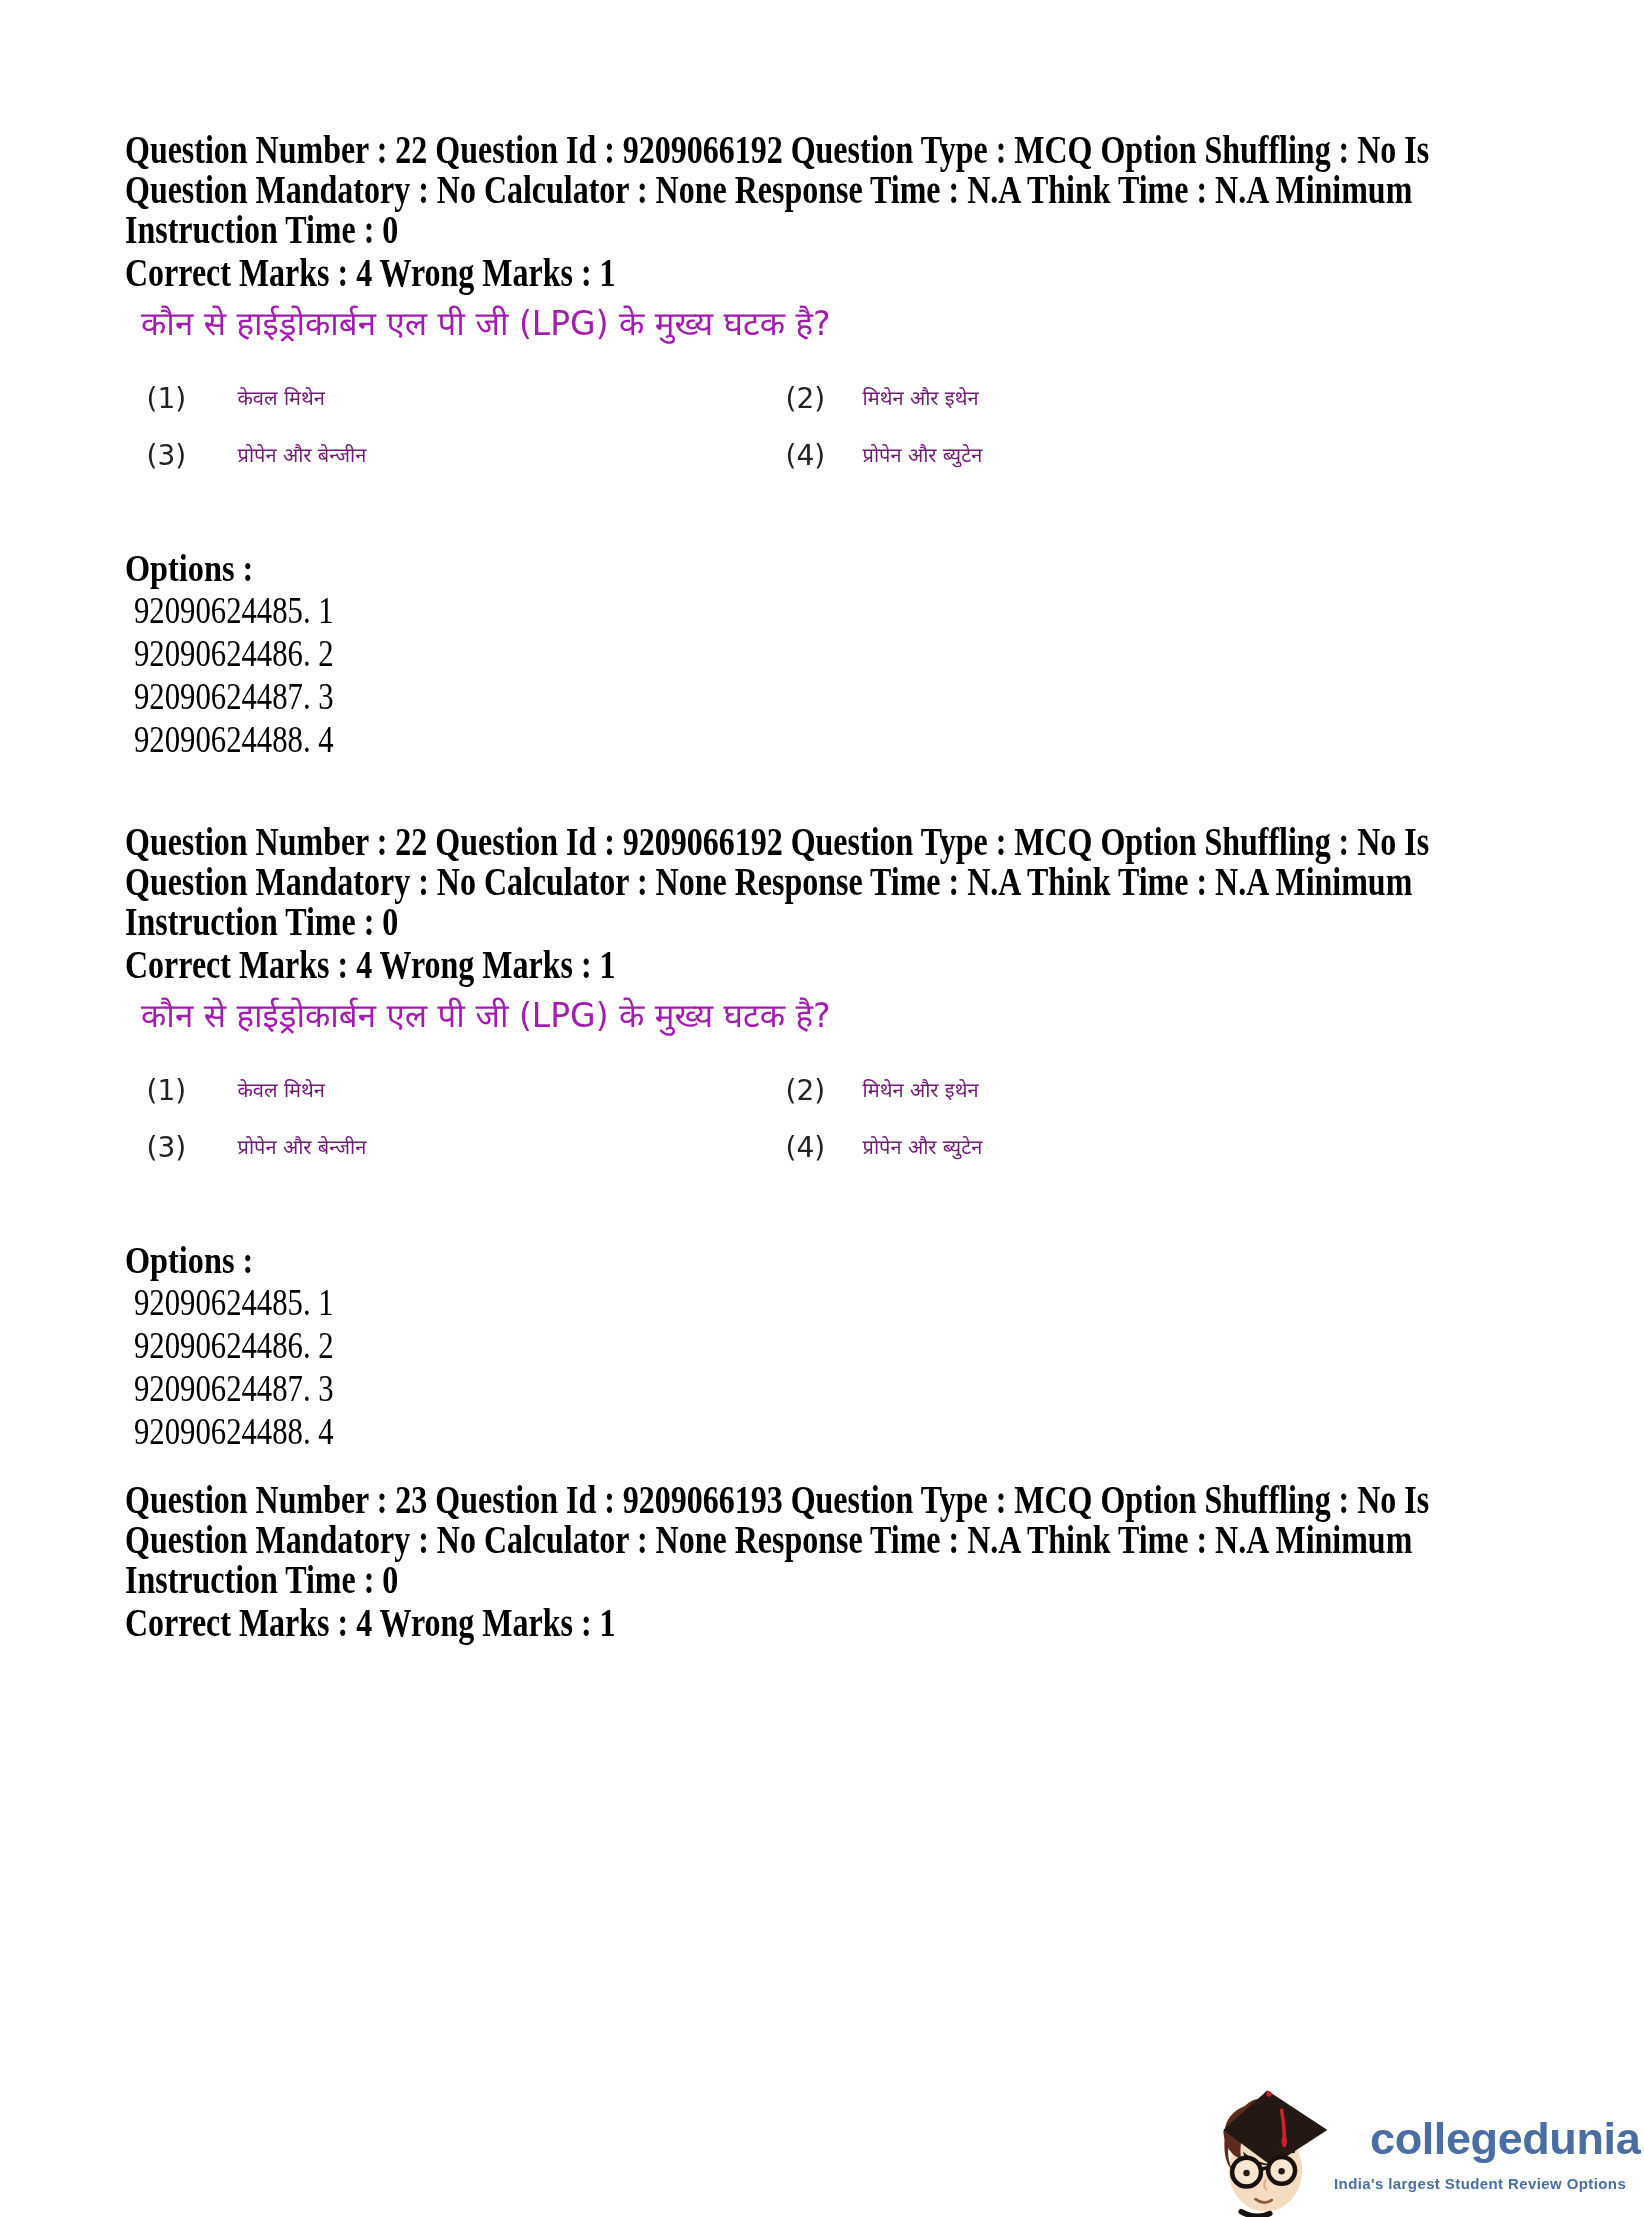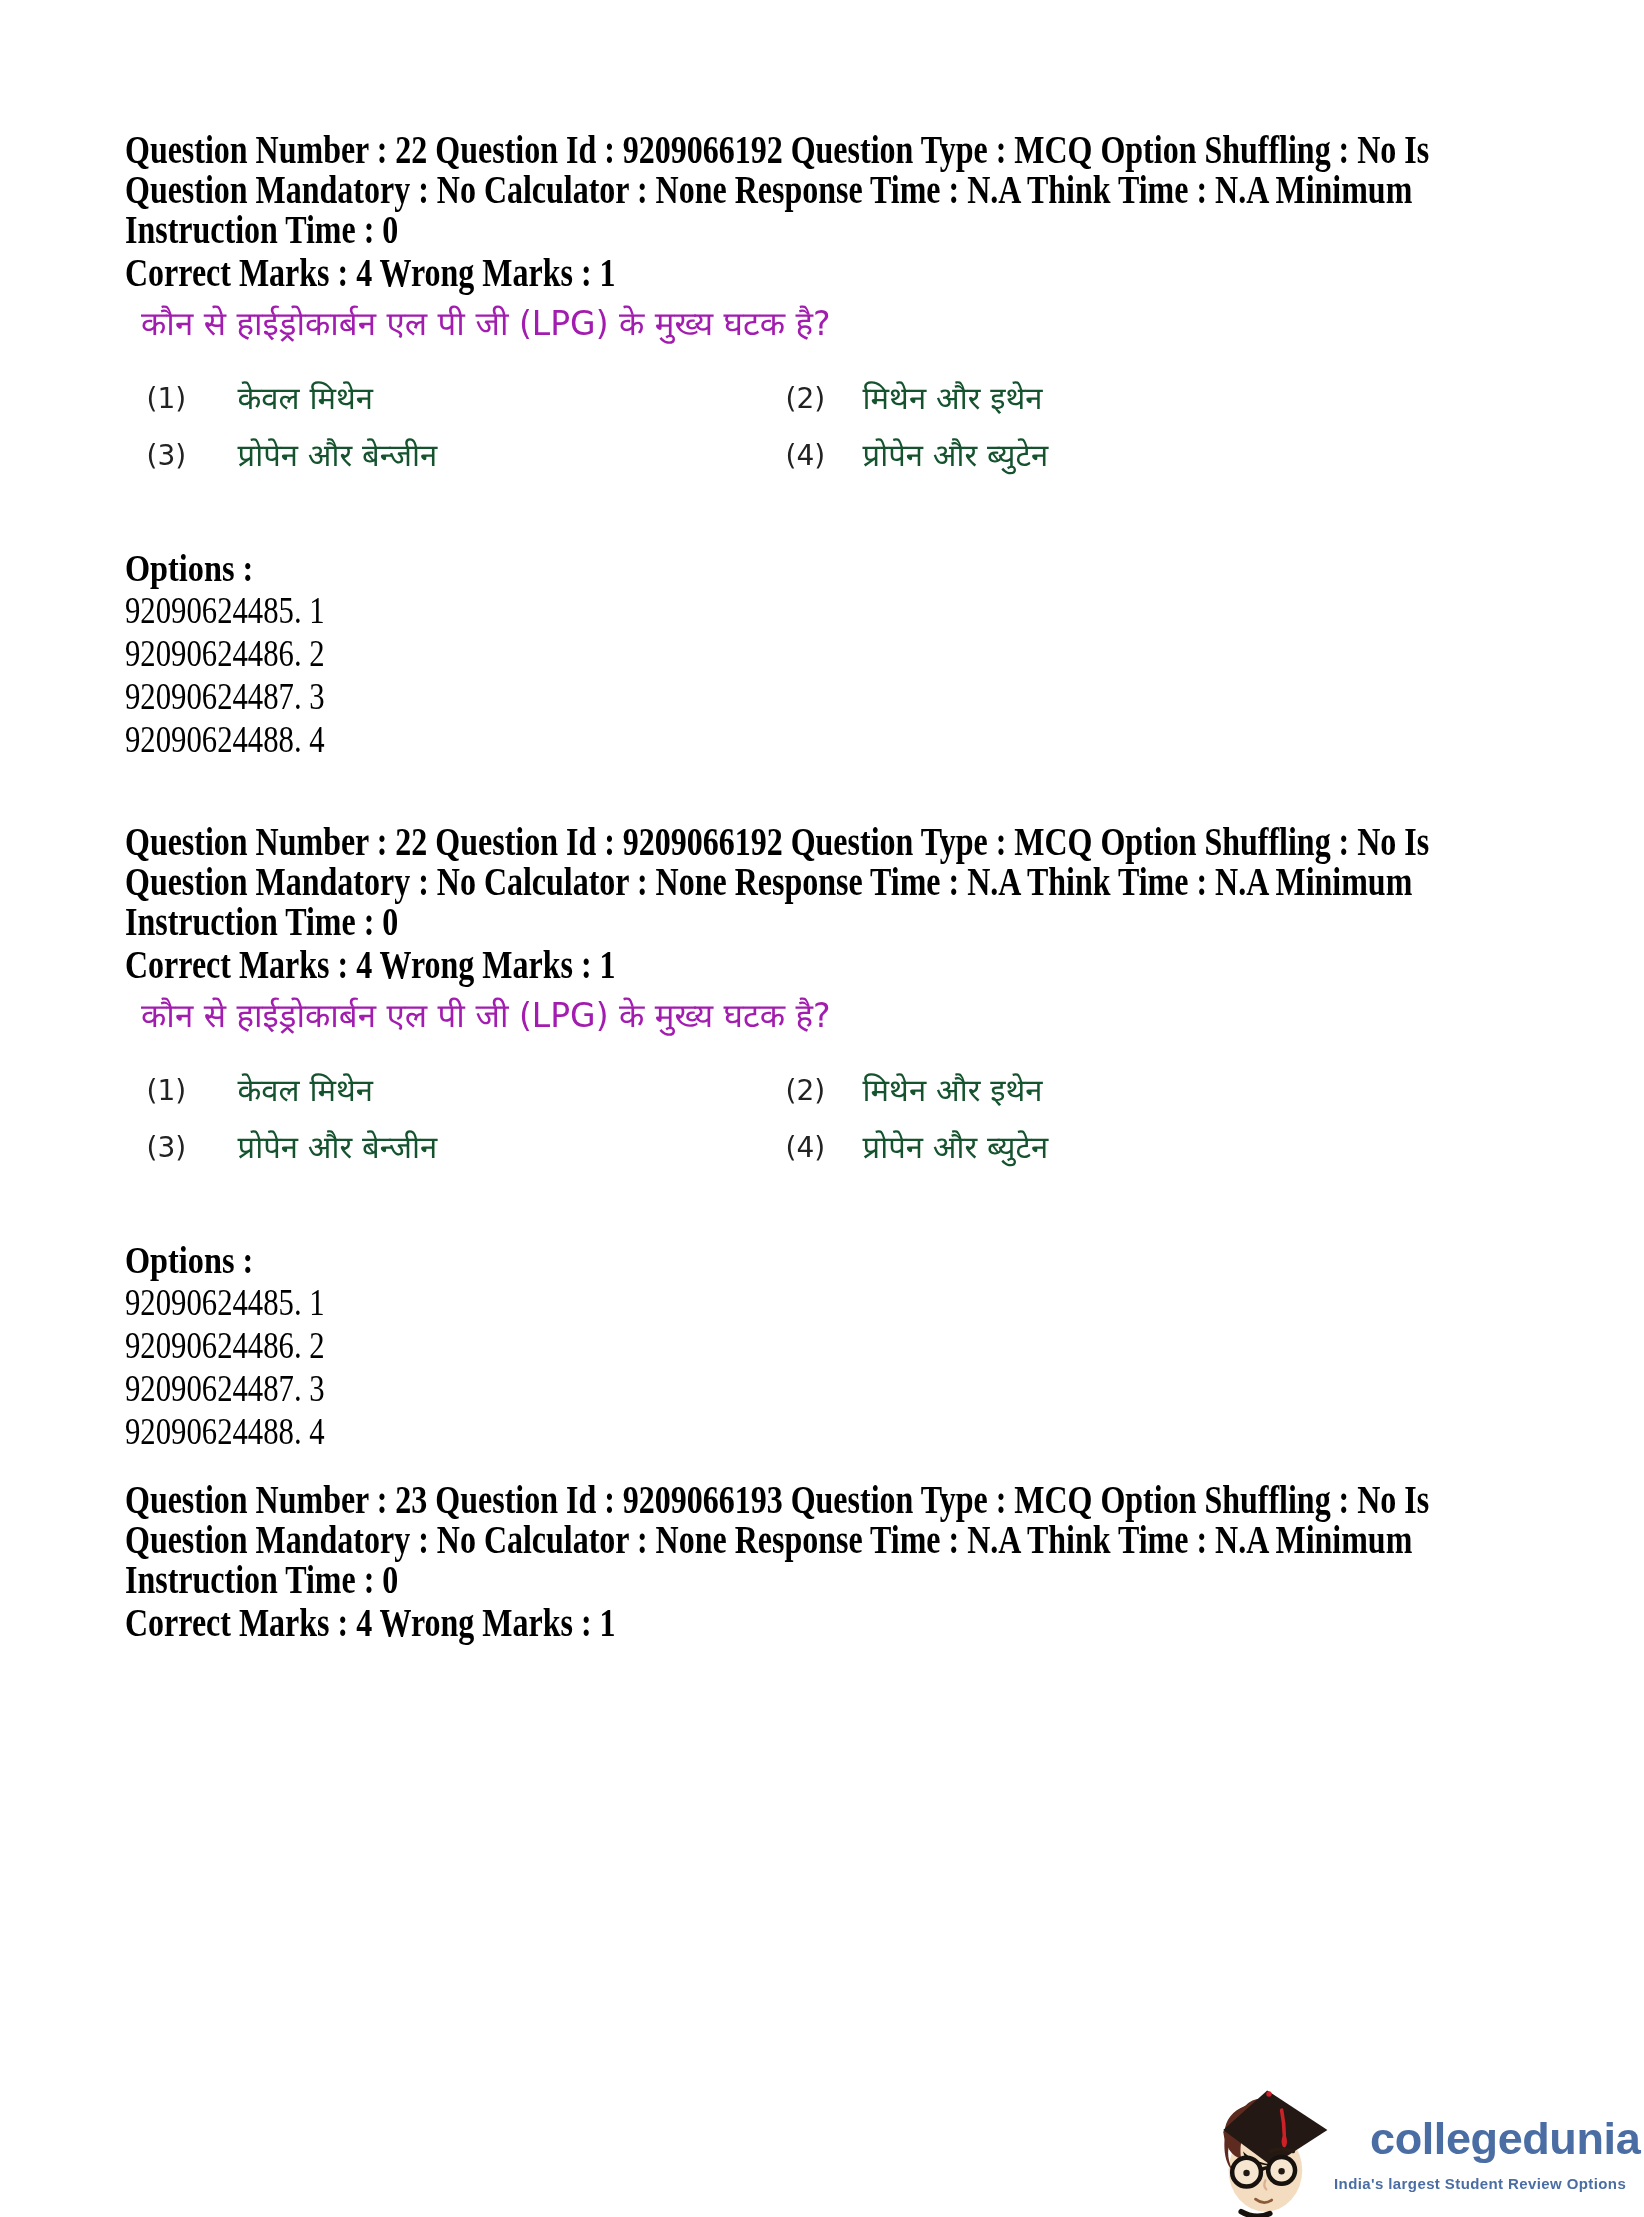--- a/index.html
+++ b/index.html
@@ -30,27 +30,27 @@
     position:absolute; top:247px; left:21.5px;
     display:grid;
     grid-template-columns:91px 548px 77px auto;
     row-gap:14.3px;
     align-items:start;
   }
   .cnum {
     font-family:"DejaVu Sans", sans-serif;
     font-size:28px; line-height:43px; color:#222;
   }
-  .clabel { font-size:31px; line-height:43px; color:#14532d; white-space:nowrap; }
+  .clabel { font-size:20px; line-height:43px; color:#701a75; white-space:nowrap; }
   .opts-header {
     position:absolute; top:416px; left:0;
     font-weight:bold; font-size:38px; white-space:nowrap;
     transform:scaleX(0.85); transform-origin:0 0;
   }
-  .opt-ids { position:absolute; top:459px; left:0; }
+  .opt-ids { position:absolute; top:459px; left:9px; }
   .oid {
     font-size:37px; line-height:43px; white-space:nowrap;
     transform:scaleX(0.83); transform-origin:0 0;
   }
   
   .logo { position:absolute; left:1216px; top:2085px; width:421px; height:133px; }
   .logo svg { position:absolute; left:0; top:0; }
   .logo-text { position:absolute; left:118px; top:30px; }
   .brand-row { display:flex; align-items:flex-start;margin-left:36px; }
   .brand {

